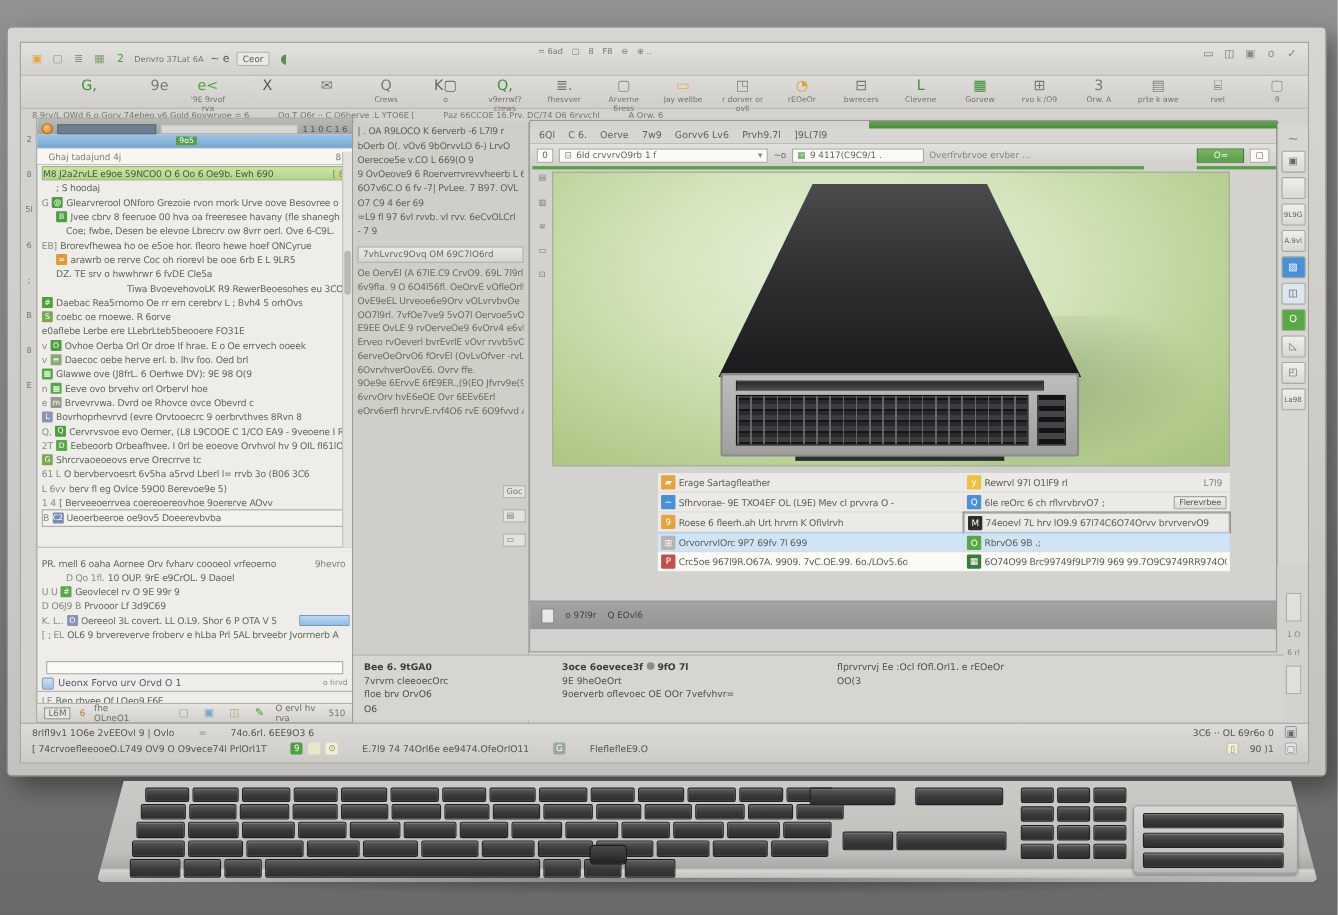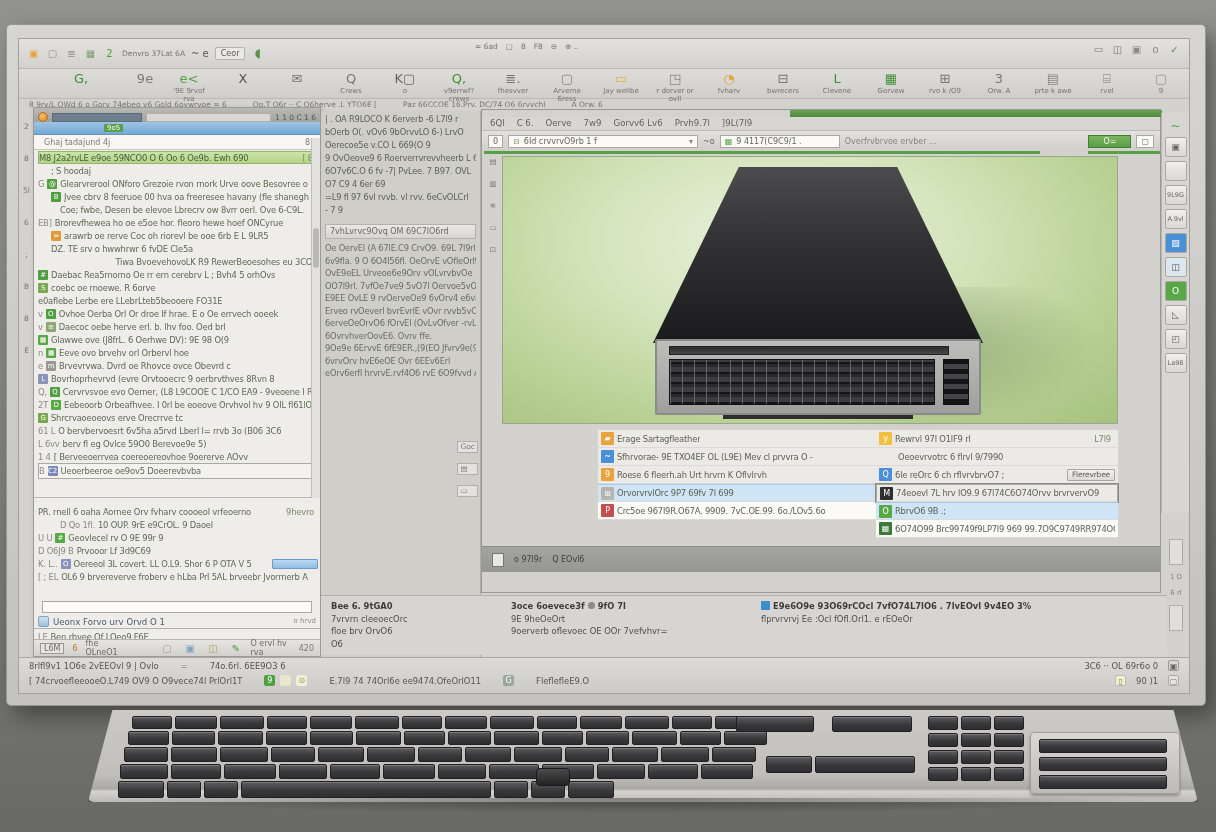--- a/index.html
+++ b/index.html
@@ -9,21 +9,21 @@
 .screen{position:absolute;left:11px;top:13px;width:1172px;height:656px;background:#d3d2ce;border:1px solid #a2a19c;overflow:hidden;font-size:9px;color:#5b5b54}
 
 .quickbar{position:absolute;left:0;top:0;width:100%;height:30px;background:linear-gradient(#e3e2de,#d2d1cd);border-bottom:1px solid #b9b8b4;display:flex;align-items:center;gap:6px;padding:0 8px}
 .ribbon{position:absolute;left:0;top:30px;width:100%;height:30px;background:linear-gradient(#dddcd8,#cfcecb);border-bottom:1px solid #bab9b5;display:flex;align-items:flex-start;gap:10px;padding:2px 6px 0 40px}
 .caprow{position:absolute;left:0;top:60px;width:100%;height:15px;display:flex;gap:26px;padding:2px 10px;color:#6b6b63;font-size:8px}
 .qicn{display:inline-block;min-width:13px;height:13px;text-align:center;line-height:13px;font-size:10px}
 .grp{display:flex;flex-direction:column;align-items:center;width:44px;font-size:7px;color:#74746c;line-height:8px;text-align:center}
 .grp .qicn{font-size:13px;height:16px;line-height:16px}
 .qtxt{font-size:7.5px;color:#77776f;line-height:8px}
 .qbtn{padding:1px 5px;border:1px solid #b4b3af;border-radius:2px;background:#e9e8e4;font-size:8px}
-.qcenter{position:absolute;left:456px;top:4px;display:flex;gap:8px;font-size:9px;color:#6a6a62}
+.qcenter{position:absolute;left:470px;top:4px;display:flex;gap:8px;font-size:9px;color:#6a6a62}
 .qright{position:absolute;right:8px;top:4px;display:flex;gap:6px}
 
 .lmargin{position:absolute;left:1px;top:84px;width:13px;height:520px;display:flex;flex-direction:column;gap:24px;align-items:center;color:#8b8b83;font-size:7px}
 
 .leftpanel{position:absolute;left:14px;top:68px;width:288px;height:550px;background:#eeede9;border:1px solid #9b9a94;box-shadow:2px 2px 5px rgba(0,0,0,.18)}
 .lp-title{height:14px;background:linear-gradient(#b9b9b5,#a2a29e);display:flex;align-items:flex-end;gap:4px;padding:0 4px}
 .lp-orange{width:10px;height:10px;border-radius:50%;background:radial-gradient(circle at 35% 35%,#f7c173,#e0831f);border:1px solid #b76a12}
 .lp-darkfield{width:90px;height:9px;background:#6e7e8e;border:1px solid #5a6a78}
 .lp-lightfield{flex:1;height:9px;background:#d8d7d3;border:1px solid #b0afab}
 .lp-blue{height:13px;background:linear-gradient(#9ec4e4,#74a9d4);border-bottom:1px solid #6b95b8;display:flex;align-items:center;padding:0 6px;gap:70px;color:#2d4a63;font-size:8px}
@@ -198,21 +198,21 @@
         <span class="grp">
           <span class="qicn" style="color: rgb(224, 178, 58);">▭</span>
           <span>Jay wellbe</span>
         </span>
         <span class="grp">
           <span class="qicn" style="color: rgb(136, 136, 127);">◳</span>
           <span>r dorver or ovll</span>
         </span>
         <span class="grp">
           <span class="qicn" style="color: rgb(224, 162, 58);">◔</span>
-          <span>fvharv</span>
+          <span>rEOeOr</span>
         </span>
         <span class="grp">
           <span class="qicn" style="color: rgb(119, 119, 111);">⊟</span>
           <span>bwrecers</span>
         </span>
         <span class="grp">
           <span class="qicn" style="color: rgb(63, 143, 55);">L</span>
           <span>Clevene</span>
         </span>
         <span class="grp">
@@ -259,21 +259,21 @@
       </div>
 
   <div class="leftpanel">
     <div class="lp-title">
       <span class="lp-orange"></span>
       <span class="lp-darkfield"></span>
       <span class="lp-lightfield"></span>
       <span style="font-size:7.5px;color:#55554f">1 1 0 C 1 6</span>
     </div>
     <div class="lp-blue">
-      <span style="margin-left:64px;background:#5a9e4a;color:#fff;padding:0 3px;border-radius:1px;font-size:7px">9o5</span>
+      <span style="margin-left:120px;background:#5a9e4a;color:#fff;padding:0 3px;border-radius:1px;font-size:7px">9o5</span>
     </div>
     <div class="lp-toolrow">
       <span>Ghaj tadajund   4j</span>
       <span>8</span>
     </div>
     <div class="lp-list">
           <div class="row hl">
             <span class="txt">M8 J2a2rvLE e9oe 59NCO0 O 6  Oo 6 Oe9b.  Ewh 690</span>
             <span class="rright">[ 8</span>
           </div>
@@ -451,21 +451,21 @@
       <span style="border:1px solid #999;background:#e6e5e1;padding:0 3px">L6M</span>
       <span style="color:#b07a2a">6</span>
       <span>fhe OLneO1</span>
       <span style="display:flex;gap:10px;margin-left:30px">
             <span class="qicn" style="color: rgb(154, 153, 146);">▢</span>
             <span class="qicn" style="color: rgb(127, 163, 194);">▣</span>
             <span class="qicn" style="color: rgb(176, 160, 106);">◫</span>
             <span class="qicn" style="color: rgb(79, 158, 63);">✎</span>
           </span>
       <span>O ervl hv rva</span>
-      <span class="num">420</span>
+      <span class="num">510</span>
     </div>
     <div class="lp-scroll">
           <span class="thumb"></span>
         </div>
   </div>
 
   <div class="midpanel">
     <div>
           <div class="mp-line">| . OA R9LOCO   K 6erverb -6 L7l9 r</div>
           <div class="mp-line">bOerb O(.  vOv6  9bOrvvLO 6-)   LrvO</div>
@@ -575,23 +575,20 @@
               <span class="ric" style="background: rgb(192, 80, 77);">P</span>
               <span class="txt">Crc5oe 967l9R.O67A. 9909. 7vC.OE.99. 6o./LOv5.6o</span>
             </div>
           </div>
       <div class="tcol right">
             <div class="row ">
               <span class="ric" style="background: rgb(240, 192, 64);">y</span>
               <span class="txt">Rewrvl 97l O1lF9 rl</span>
               <span class="rright">L7l9</span>
             </div>
-            <div class="row " style="padding-left: 22px;">
-              <span class="txt">Oeoevrvotrc 6 flrvl 9/7990</span>
-            </div>
             <div class="row ">
               <span class="ric" style="background: rgb(74, 144, 217);">Q</span>
               <span class="txt">6le reOrc 6 ch rflvrvbrvO7 ;</span>
               <span class="rbtn txtbtn">Flerevrbee</span>
             </div>
             <div class="row boxed">
               <span class="ric" style="background: rgb(46, 46, 48);">M</span>
               <span class="txt">74eoevl 7L hrv lO9.9 67l74C6O74Orvv brvrvervO9</span>
             </div>
             <div class="row hlb">
@@ -640,22 +637,22 @@
           <div>7vrvrn cleeoecOrc</div>
           <div>floe brv OrvO6</div>
           <div>O6</div>
         </div>
     <div class="icol icol2">
       <div class="first"><span>3oce  6oevece3f</span><span class="graydot"></span><span>9fO 7l</span></div>
       <div>9E  9heOeOrt</div>
       <div>9oerverb oflevoec OE OOr 7vefvhvr=</div>
     </div>
     <div class="icol icol3">
-      <div class="first"><span class="bluechip"></span><span>E9e6O9e  93O69rCOcl 7vfO74L7lO6 . 7lvEOvl 9v4EO 3%</span></div>
       <div>flprvrvrvj Ee  :Ocl  fOfl.Orl1. e  rEOeOr</div>
+      <div>OO(3</div>
     </div>
   </div>
 
   <div class="statusbar">
     <div class="sb-line">
       <span>8rlfl9v1   1O6e  2vEEOvl 9 | Ovlo</span>
       <span style="color:#8a8a82">=</span>
       <span>74o.6rl.  6EE9O3      6</span>
       <span class="sb-right">
         <span>3C6  ··  OL 69r6o   0</span>

